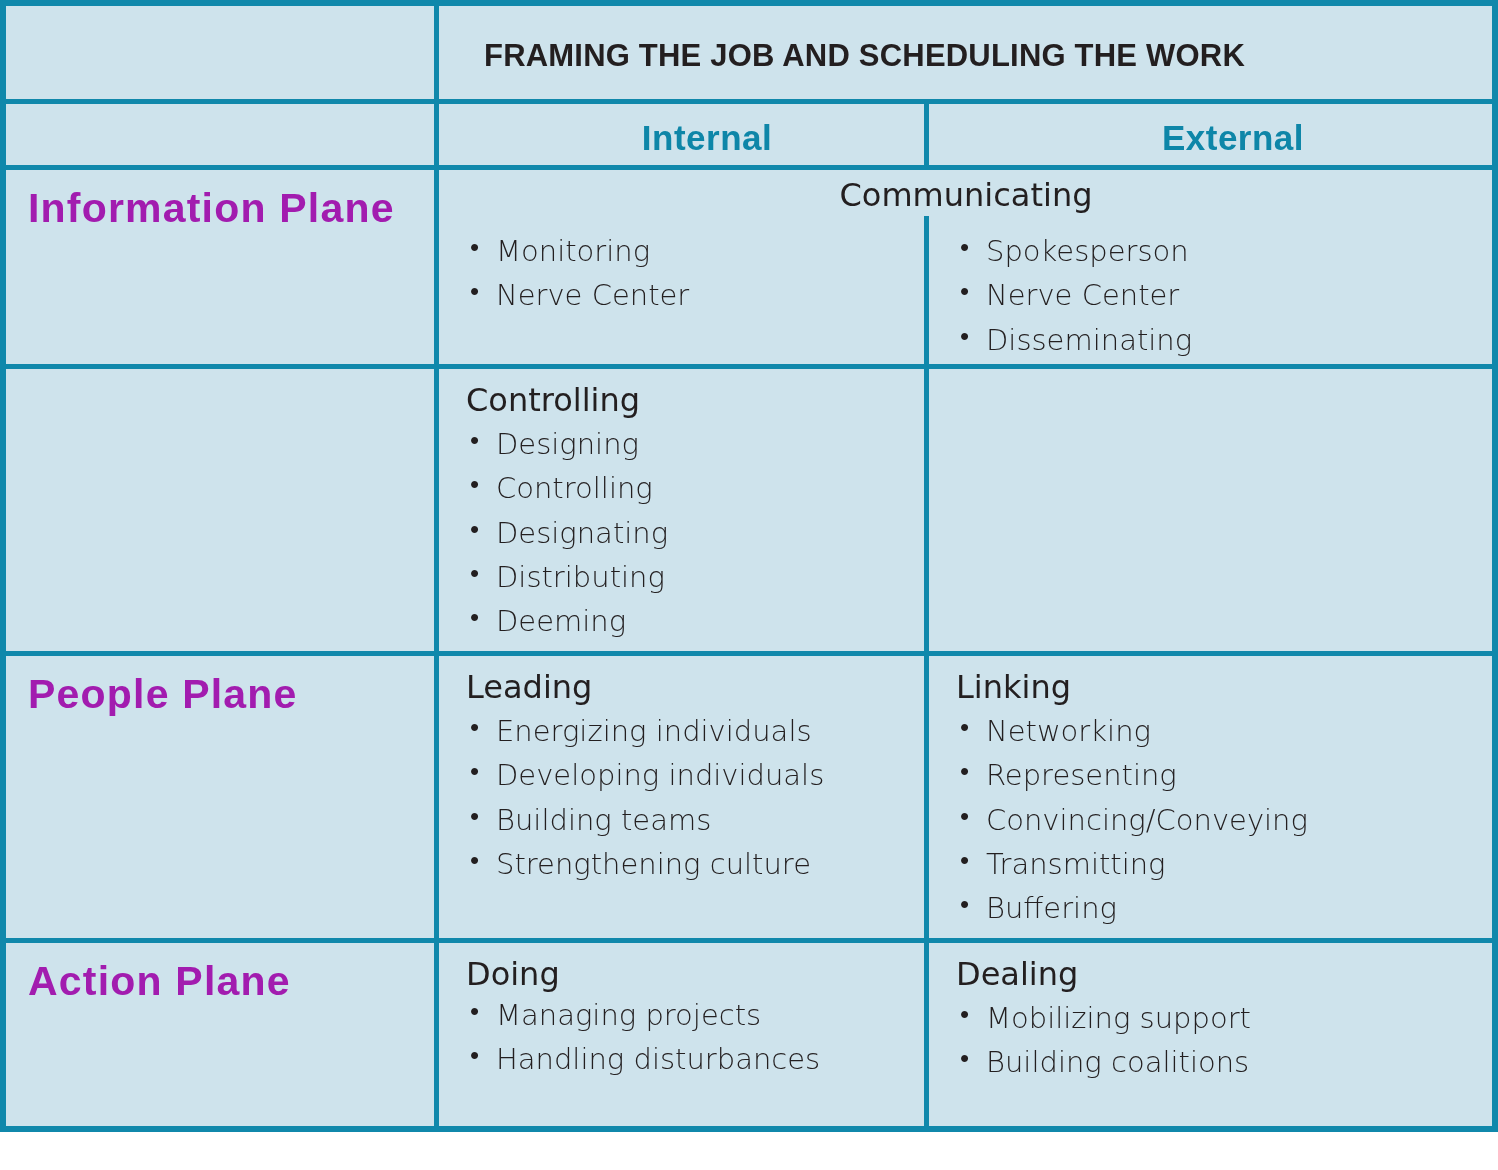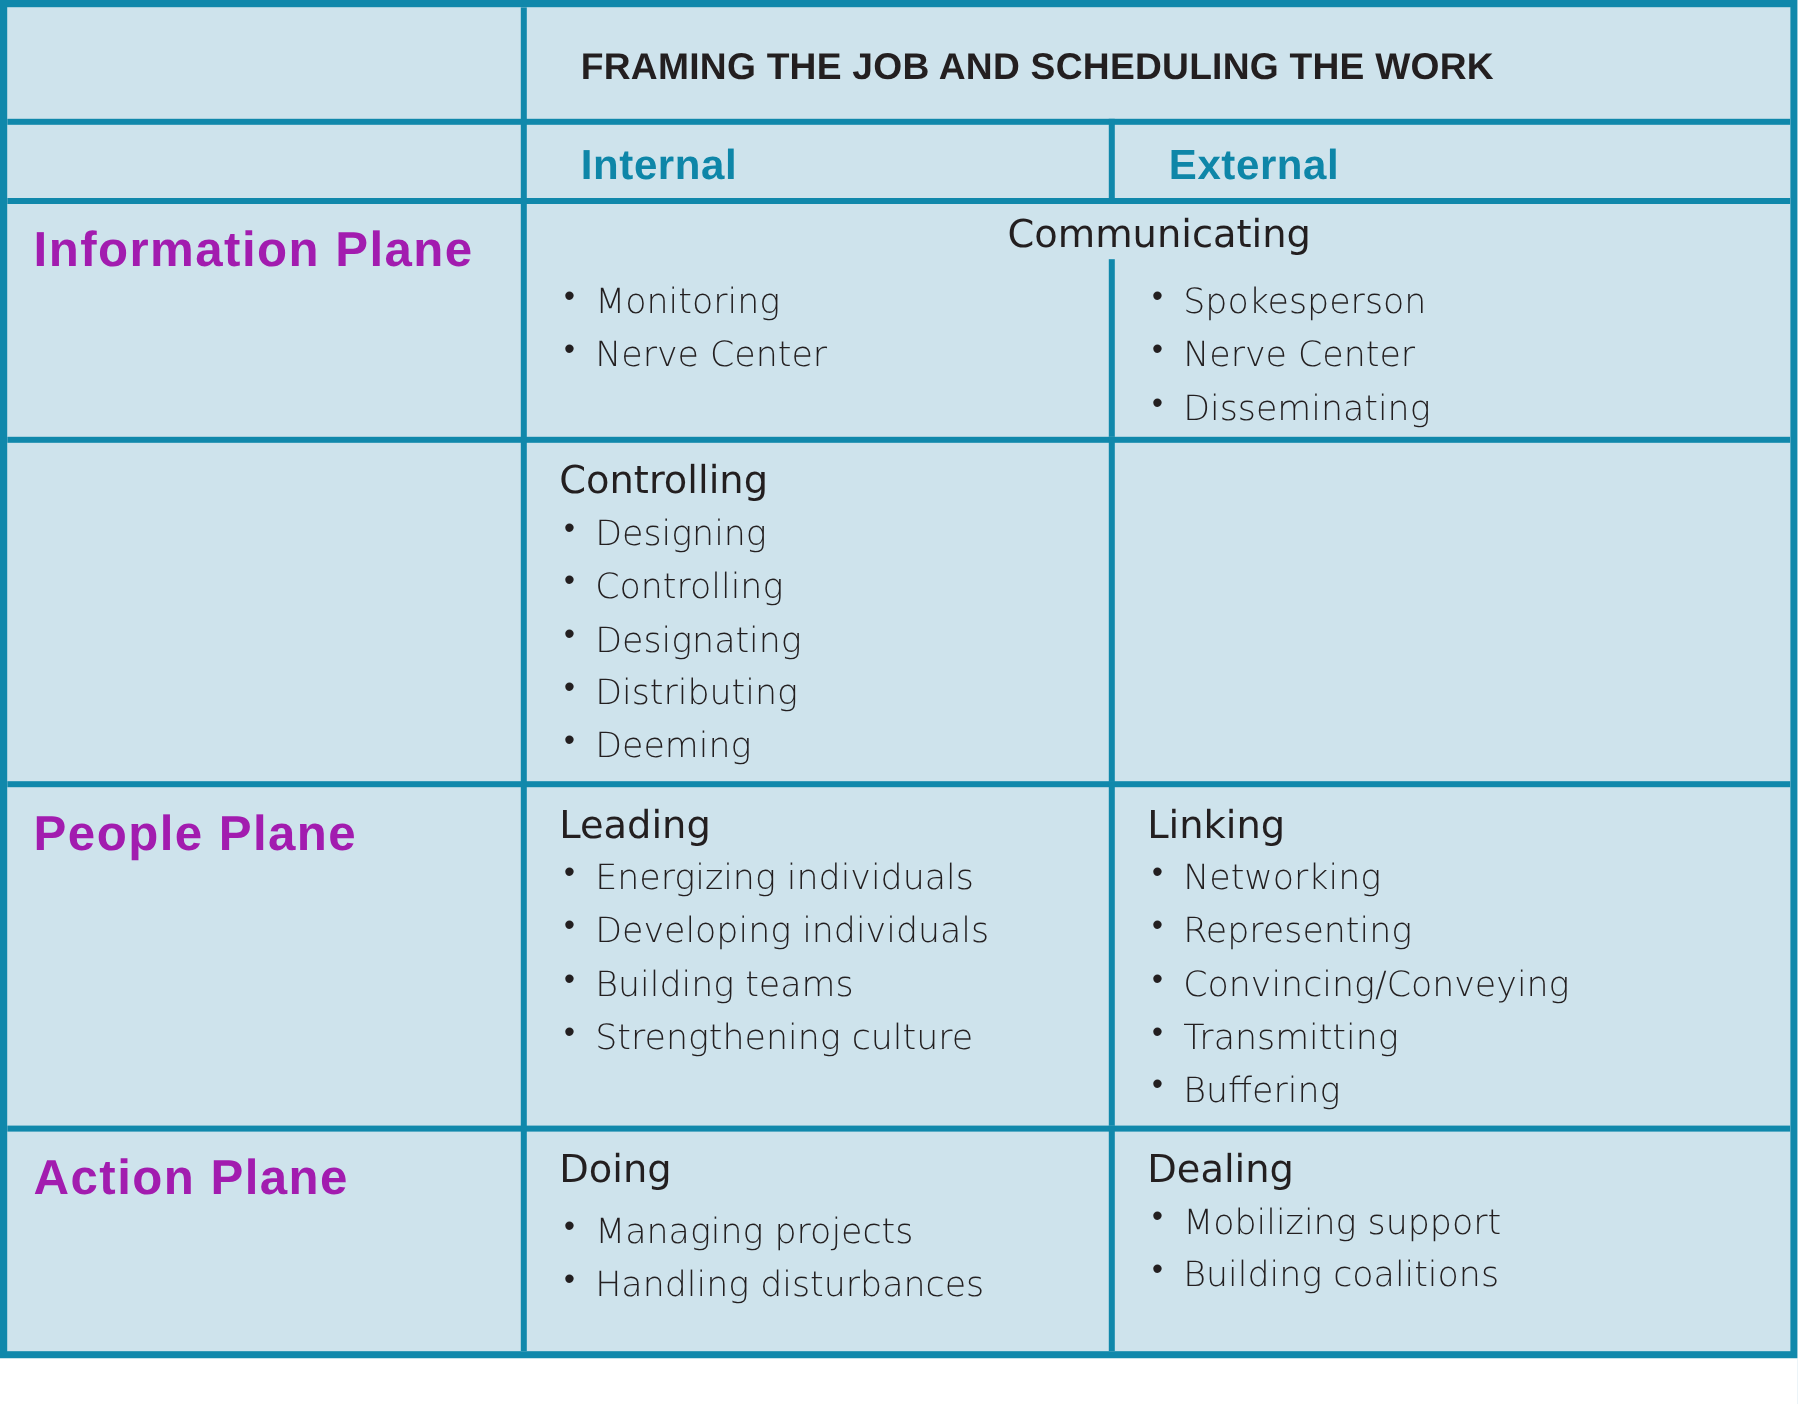--- a/index.html
+++ b/index.html
@@ -120,20 +120,21 @@
 
   .banner-cell {
     display: flex;
     align-items: center;
     padding-left: 44px;
   }
   .colhead-cell {
     display: flex;
     align-items: center;
     padding-left: 44px;
+    justify-content: center;
   }
   .plane-cell {
     padding: 14px 0 0 22px;
   }
 
   
   .span2 { grid-column: 2 / span 2; }
 
   
   .comm-band {
@@ -222,21 +223,21 @@
         <li>Transmitting</li>
         <li>Buffering</li>
       </ul>
     </div>
 
     <div class="cell plane-cell">
       <span class="plane-label">Action Plane</span>
     </div>
     <div class="cell pad-body">
       <div class="group-head">Doing</div>
-      <ul class="bullets" style="margin-top:14px">
+      <ul class="bullets" style="margin-top:3px">
         <li>Managing projects</li>
         <li>Handling disturbances</li>
       </ul>
     </div>
     <div class="cell pad-body">
       <div class="group-head">Dealing</div>
       <ul class="bullets" style="margin-top:6px">
         <li>Mobilizing support</li>
         <li>Building coalitions</li>
       </ul>

